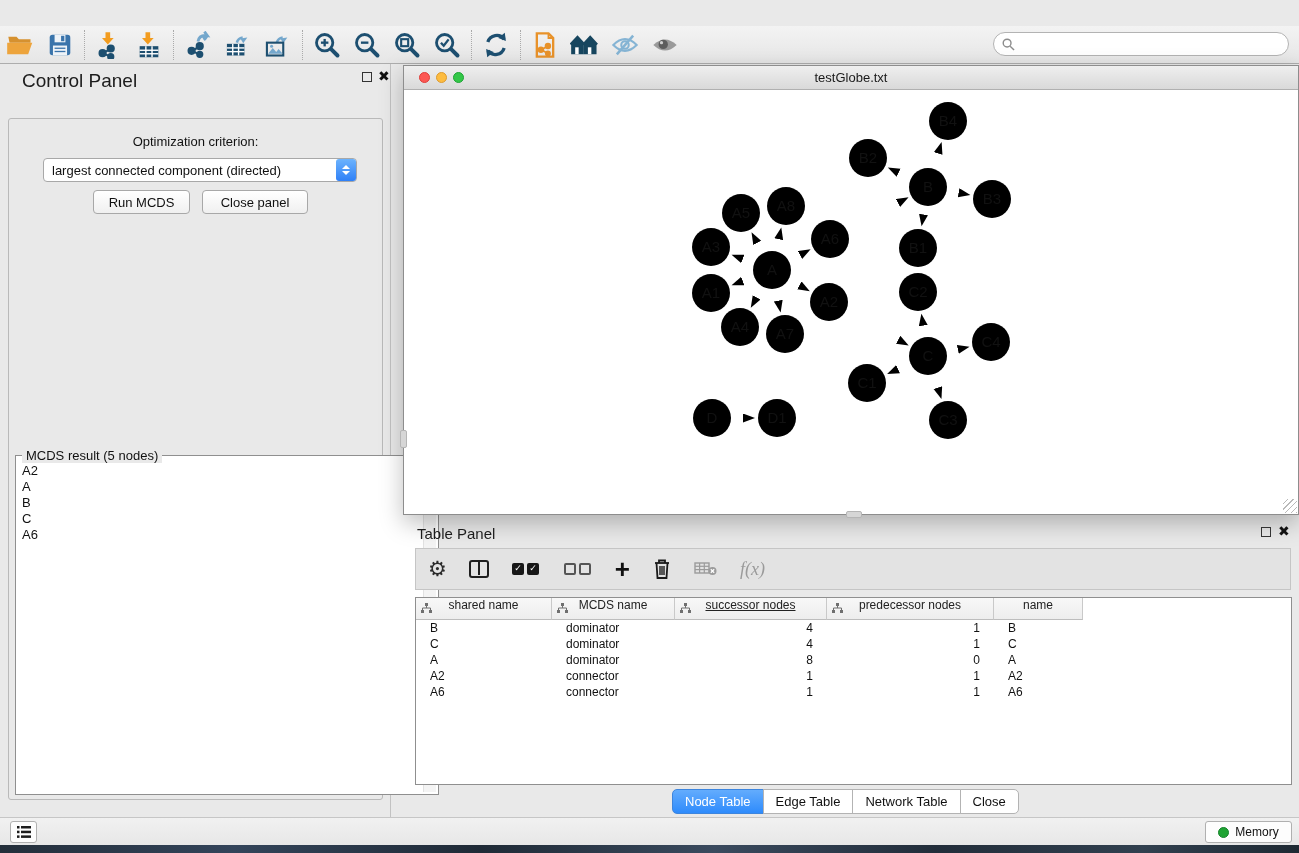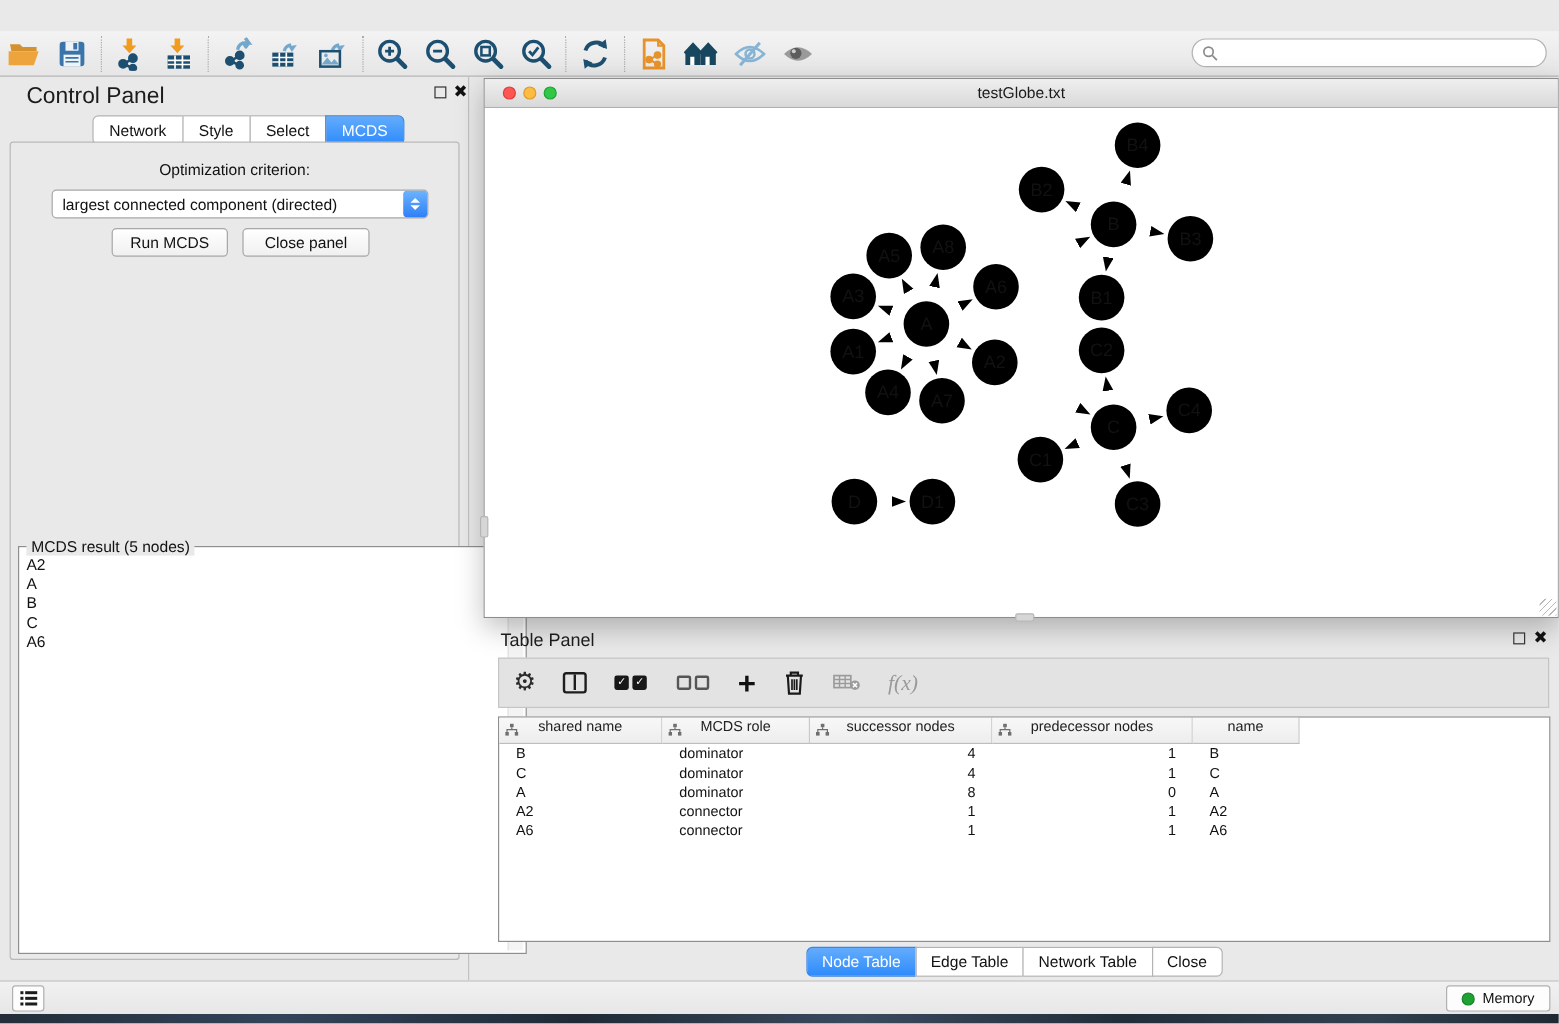--- a/index.html
+++ b/index.html
@@ -331,26 +331,20 @@
   </div>
 
   <div class="workspace">
 
     <div class="control-panel">
       <div class="cp-header">
         <span class="cp-title">Control Panel</span>
         <span class="win-float"></span>
         <span class="win-close">✖</span>
       </div>
-      <div class="seg-tabs cp-tabs" id="cp-tabs">
-          <span class="seg-tab">Network</span>
-          <span class="seg-tab">Style</span>
-          <span class="seg-tab">Select</span>
-          <span class="seg-tab active">MCDS</span>
-        </div>
       <div class="cp-box">
         <div class="opt-label">Optimization criterion:</div>
         <div class="criterion-select">
           <span class="criterion-text">largest connected component (directed)</span>
           <span class="select-stepper">
               <i class="arr-up"></i>
               <i class="arr-dn"></i>
             </span>
         </div>
         <button class="cp-btn btn-run">Run MCDS</button>
@@ -561,23 +555,23 @@
             </div>
             <div class="th-cell" style="width: 123px;">
               <svg width="11" height="11" viewBox="0 0 11 11" class="th-icon">
                 <g fill="#6f6f6f">
                   <rect x="4" y="0" width="3" height="3"></rect>
                   <rect x="0" y="7" width="3" height="3"></rect>
                   <rect x="8" y="7" width="3" height="3"></rect>
                 </g>
                 <path d="M5.5 3v2M1.5 7V5h8v2" stroke="#6f6f6f" fill="none"></path>
               </svg>
-              <span>MCDS role</span>
-            </div>
-            <div class="th-cell" style="width: 152px;">
+              <span>MCDS name</span>
+            </div>
+            <div class="th-cell" style="width: 152px; text-decoration: underline;">
               <svg width="11" height="11" viewBox="0 0 11 11" class="th-icon">
                 <g fill="#6f6f6f">
                   <rect x="4" y="0" width="3" height="3"></rect>
                   <rect x="0" y="7" width="3" height="3"></rect>
                   <rect x="8" y="7" width="3" height="3"></rect>
                 </g>
                 <path d="M5.5 3v2M1.5 7V5h8v2" stroke="#6f6f6f" fill="none"></path>
               </svg>
               <span>successor nodes</span>
             </div>

